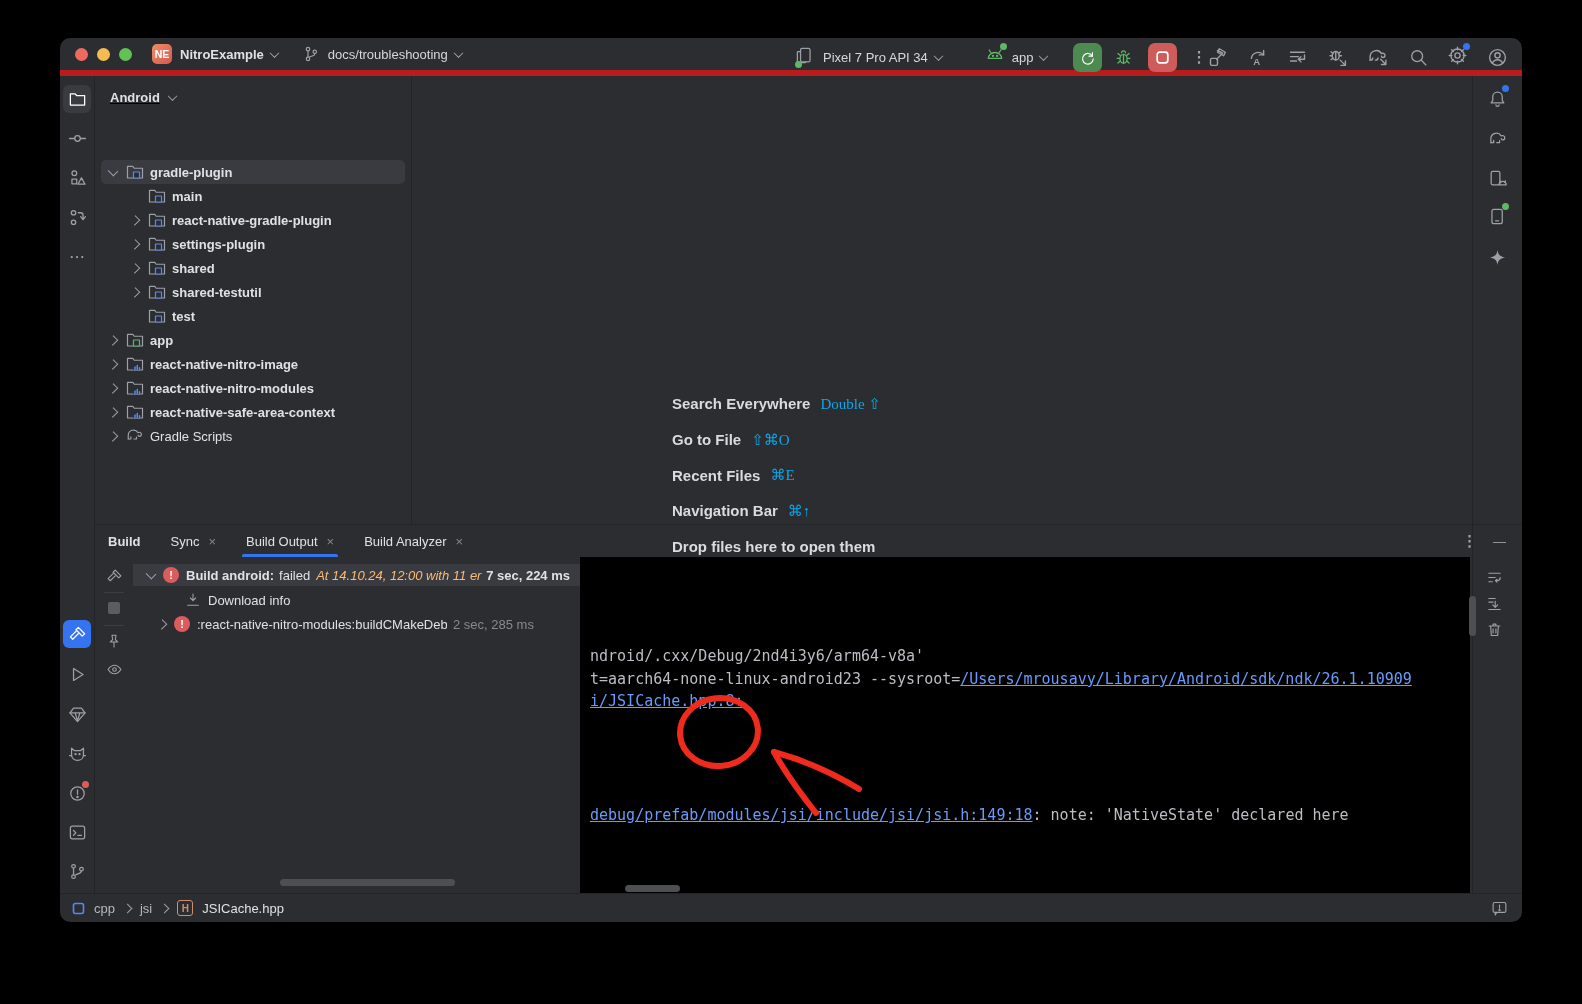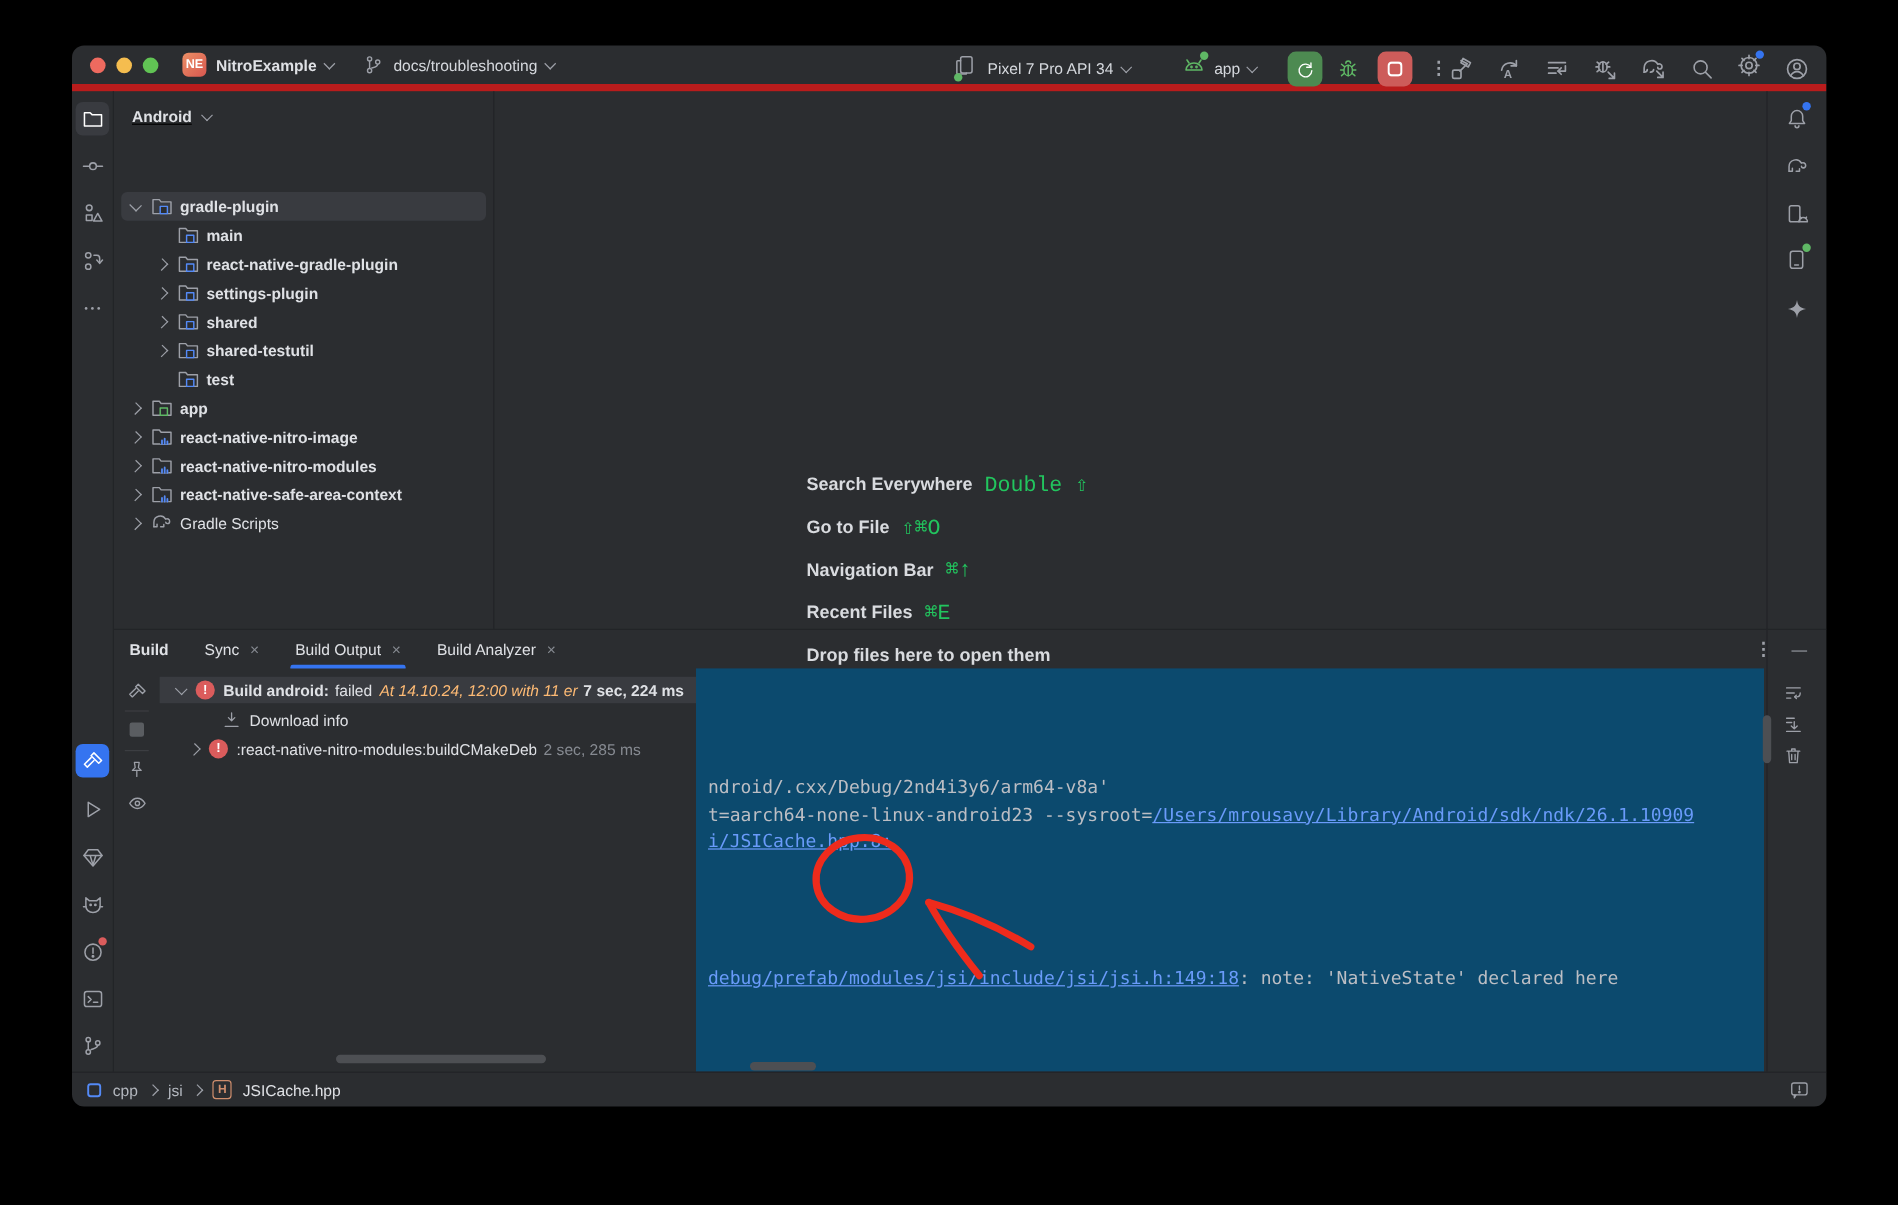--- a/index.html
+++ b/index.html
@@ -37,41 +37,41 @@
   .trow { position:absolute; left:0; right:0; height:24px; display:flex; align-items:center; color:#dfe1e5; font-size:13px; font-weight:600; }
   .trow .chv { flex:0 0 8px; margin-right:9px; }
   .trow .chv.blank { visibility:hidden; }
   .trow .ticon { flex:0 0 18px; margin-right:6px; }
   .trow.selected { left:6px; right:6px; background:#393b40; border-radius:5px; }
   
   .editor { position:absolute; left:352px; top:38px; right:50px; height:448px; }
   .shortcuts { position:absolute; left:260px; top:310px; }
   .sc-line { height:35.7px; display:flex; align-items:center; }
   .sc-label { color:#d9dbdf; font-size:15px; font-weight:600; }
-  .sc-keys { color:#22c55e; font-size:18px; margin-left:10px; font-family:Liberation Mono, monospace; }
+  .sc-keys { color:#0ea5e9; font-size:15px; margin-left:10px; font-family:Liberation Serif, serif; }
   
   .build-panel { position:absolute; left:35px; top:486px; right:0; height:369px; border-top:1px solid #222427; }
   .bp-header { position:absolute; left:0; top:0; right:0; height:32px; display:flex; align-items:center; }
   .bp-title { color:#dfe1e5; font-size:13px; font-weight:700; margin-left:13px; }
   .bp-tab { position:relative; height:32px; display:flex; align-items:center; margin-left:30px; color:#dfe1e5; font-size:13px; }
   .bp-tab .x { color:#868a91; font-size:13px; margin-left:9px; }
   .bp-tab.active::after { content:""; position:absolute; left:-4px; right:-4px; bottom:0; height:3px; background:#3574f0; border-radius:2px 2px 0 0; }
   .bp-head-icons { position:absolute; right:16px; top:0; height:32px; display:flex; align-items:center; gap:16px; color:#9da0a8; }
   .bp-body { position:absolute; left:0; top:32px; right:0; bottom:0; }
   .mini-toolbar { position:absolute; left:0; top:0; width:38px; bottom:0; }
   .mini-sep { position:absolute; left:9px; width:20px; height:1px; background:#3c3e42; }
   .btree { position:absolute; left:38px; top:0; width:447px; bottom:0; }
   .brow { position:absolute; left:0; right:0; height:22px; display:flex; align-items:center; color:#dfe1e5; font-size:13px; }
   .brow .chv { flex:0 0 8px; margin:0 8px 0 14px; }
   .err-badge { flex:0 0 16px; height:16px; border-radius:50%; background:#db5c5c; color:#fff; font-size:11px; font-weight:700; display:flex; align-items:center; justify-content:center; margin-right:7px; }
   .brow.selected { background:#393b40; }
   .b-detail { color:#fdba74; margin-left:6px; overflow:hidden; white-space:nowrap; flex:1 1 auto;font-style:italic; }
   .b-dur { font-weight:700; color:#dfe1e5; white-space:nowrap; padding-right:10px; }
   .b-dur.gray { font-weight:400; color:#868a91; }
-  .console { position:absolute; left:485px; top:0; right:52px; bottom:0; background:#0c4a6e; overflow:hidden; }
+  .console { position:absolute; left:485px; top:0; right:52px; bottom:0; background:#000000; overflow:hidden; }
   .cline { position:absolute; left:10px; right:0; height:22.7px; white-space:pre; font-family:"DejaVu Sans Mono",monospace; font-size:15px; color:#bcbec4; }
   .cline a, .cline .lnk { color:#6a9bfa; text-decoration:underline; }
   .cline .hl { background:#35538e; color:#e3ecff; padding:1px 4px; margin-left:9px; }
   .console-tools { position:absolute; right:6px; top:0; width:44px; bottom:0; }
   .vscroll { position:absolute; width:7px; border-radius:4px; background:#4d4f53; }
   .hscroll { position:absolute; height:7px; border-radius:4px; background:#4d4f53; }
   
   .statusbar { position:absolute; left:0; bottom:0; right:0; height:29px; border-top:1px solid #222427; display:flex; align-items:center; color:#b4b8bf; font-size:13px; }
   .sb-crumbs { display:flex; align-items:center; gap:9px; margin-left:12px; }
   .sb-file { color:#dfe1e5; }
@@ -420,26 +420,26 @@
     <div class="shortcuts">
       <div class="sc-line">
           <span class="sc-label">Search Everywhere</span>
           <span class="sc-keys">Double ⇧</span>
         </div>
       <div class="sc-line">
           <span class="sc-label">Go to File</span>
           <span class="sc-keys">⇧⌘O</span>
         </div>
       <div class="sc-line">
+          <span class="sc-label">Recent Files</span>
+          <span class="sc-keys">⌘E</span>
+        </div>
+      <div class="sc-line">
           <span class="sc-label">Navigation Bar</span>
           <span class="sc-keys">⌘↑</span>
-        </div>
-      <div class="sc-line">
-          <span class="sc-label">Recent Files</span>
-          <span class="sc-keys">⌘E</span>
         </div>
       <div class="sc-line">
           <span class="sc-label">Drop files here to open them</span>
         </div>
     </div>
   </div>
 
   <div class="build-panel">
     <div class="bp-header">
       <span class="bp-title">Build</span>

